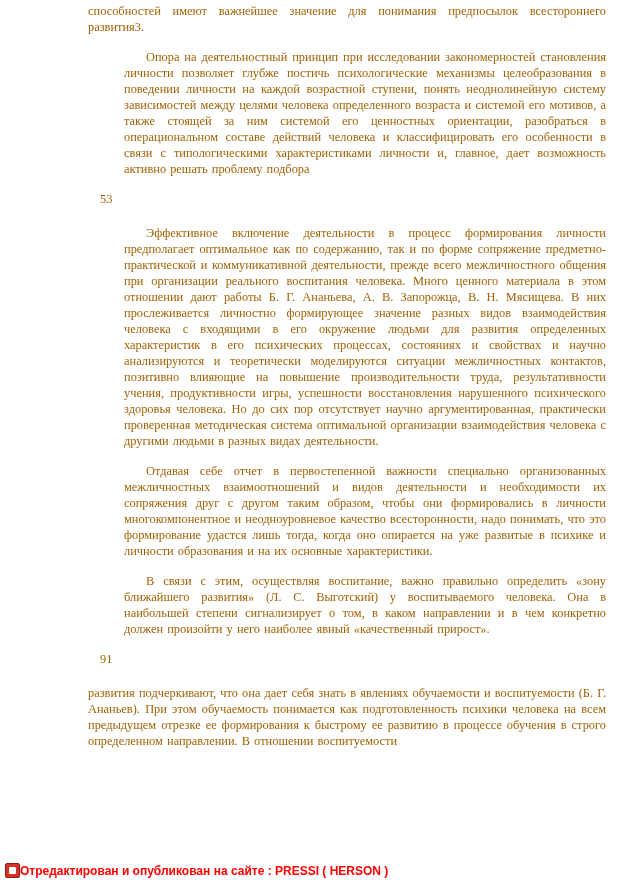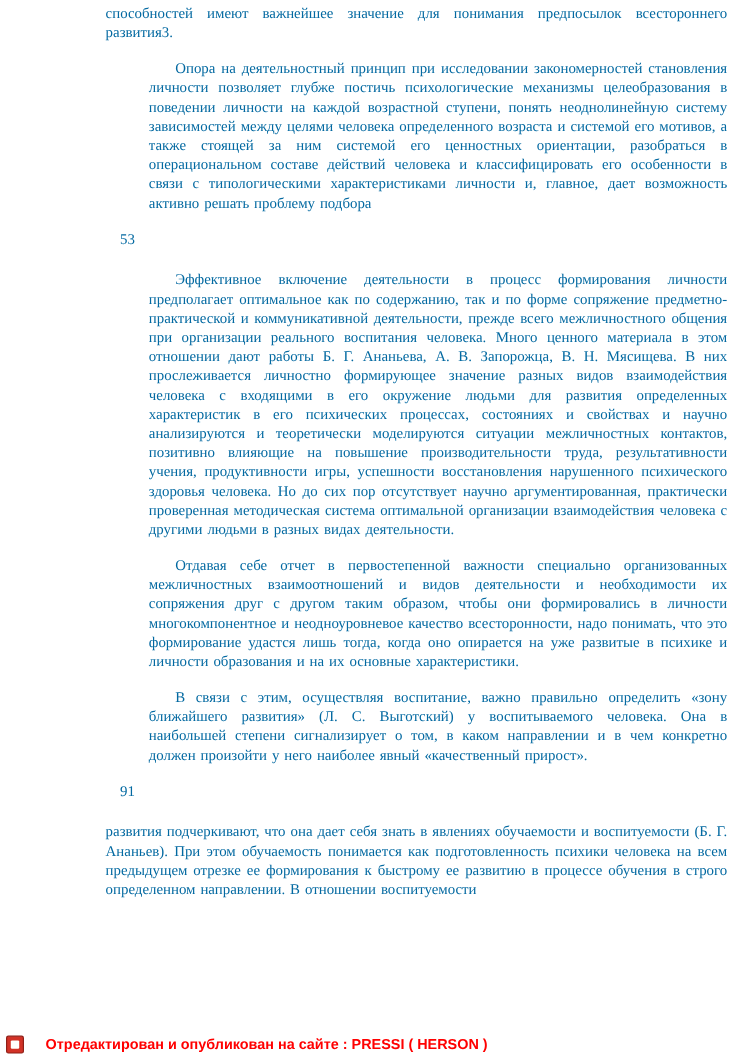--- a/index.html
+++ b/index.html
@@ -8,41 +8,42 @@
     height: 882px;
     background: #ffffff;
     position: relative;
     overflow: hidden;
     font-family: "Liberation Serif", serif;
   }
   .doc {
     padding: 3px 14px 0 88px;
     font-size: 12.4px;
     line-height: 16px;
-    color: #0369a1;
+    color: #a16207;
     text-align: justify;
     word-spacing: 1px;
   }
   p.para {
     margin: 0 0 14px 0;
   }
   p.para.indent {
     text-indent: 22px;
     margin-left: 36px;
   }
   .page-number {
     margin: 4px 0 18px 12px;
     text-align: left;
   }
   .footer {
     position: absolute;
     left: 5px;
     bottom: 4px;
     display: flex;
-    gap: 18px;
+    align-items: center;
+    gap: 0;
   }
   .footer-icon {
     width: 13px;
     height: 13px;
     background: #d23227;
     border: 1px solid #8e1f17;
     border-radius: 2px;
     position: relative;
     flex: 0 0 auto;
   }

